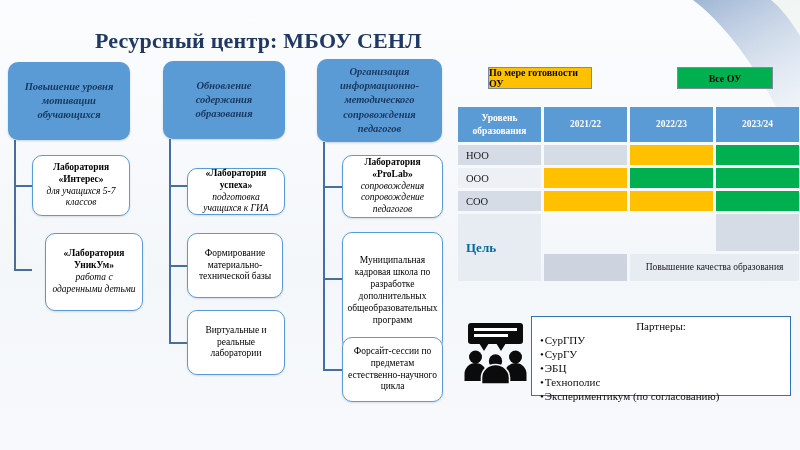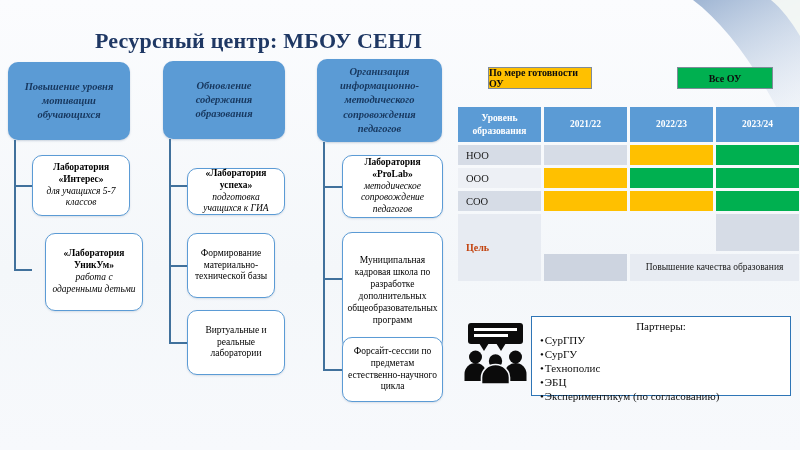--- a/index.html
+++ b/index.html
@@ -51,21 +51,21 @@
     display:flex;align-items:center;justify-content:center;text-align:center;padding:1px 4px;box-sizing:border-box;
   }
   .tlabel{
     font-size:10.5px;color:#1a1a1a;display:flex;align-items:center;
     padding-left:8px;box-sizing:border-box;
   }
   .tlabel.dark{background:#d6dce6;}
   .tlabel.light{background:#edf0f5;}
   .tcell{}
   .goal-label{
-    grid-column:1;grid-row:5/7;background:#e7ebf2;font-size:10px;font-weight:bold;color:#c2410c;
+    grid-column:1;grid-row:5/7;background:#e7ebf2;font-size:13px;font-weight:bold;color:#0369a1;
     display:flex;align-items:center;padding-left:8px;box-sizing:border-box;
   }
   .goal-text{
     font-size:9.5px;color:#1a1a1a;display:flex;align-items:center;justify-content:center;
     text-align:center;line-height:1.3;padding:1px 6px;box-sizing:border-box;
   }
   .goal-text-1{grid-column:2/4;grid-row:5;background:#fcfdfe;}
   .goal-empty-r{grid-column:4;grid-row:5;background:#d6dce6;}
   .goal-empty-l{grid-column:2;grid-row:6;background:#cdd4e0;}
   .goal-text-2{grid-column:3/5;grid-row:6;background:#e7ebf2;}
@@ -113,36 +113,36 @@
 <div class="abs parent-box" style="left:163px;top:61px;width:122px;height:78px;">Обновление содержания образования</div>
 <div class="abs vline" style="left:169px;top:139px;height:204px;"></div>
 <div class="abs hline" style="left:169px;top:185px;width:18px;"></div>
 <div class="abs hline" style="left:169px;top:265px;width:18px;"></div>
 <div class="abs hline" style="left:169px;top:342px;width:18px;"></div>
 
 <div class="abs child-box" style="left:187px;top:168px;width:98px;height:47px;">
   <span class="child-title bold">«Лаборатория успеха»</span>
   <span class="child-sub">подготовка учащихся к ГИА</span>
 </div>
-<div class="abs child-box" style="left:187px;top:233px;width:88px;height:65px;">
+<div class="abs child-box" style="left:187px;top:233px;width:96px;height:65px;">
   <span class="child-title">Формирование материально-технической базы</span>
 </div>
 <div class="abs child-box" style="left:187px;top:310px;width:98px;height:65px;">
   <span class="child-title">Виртуальные и реальные лаборатории</span>
 </div>
 
 <div class="abs parent-box" style="left:317px;top:59px;width:125px;height:83px;">Организация информационно-методического сопровождения педагогов</div>
 <div class="abs vline" style="left:323px;top:142px;height:228px;"></div>
 <div class="abs hline" style="left:323px;top:186px;width:19px;"></div>
 <div class="abs hline" style="left:323px;top:278px;width:19px;"></div>
 <div class="abs hline" style="left:323px;top:369px;width:19px;"></div>
 
 <div class="abs child-box" style="left:342px;top:155px;width:101px;height:63px;">
   <span class="child-title bold">Лаборатория «ProLab»</span>
-  <span class="child-sub">методическое сопровождение педагогов</span>
+  <span class="child-sub">сопровождения сопровождение педагогов</span>
 </div>
 <div class="abs child-box" style="left:342px;top:232px;width:101px;height:118px;">
   <span class="child-title">Муниципальная кадровая школа по разработке дополнительных общеобразовательных программ</span>
 </div>
 <div class="abs child-box" style="left:342px;top:337px;width:101px;height:65px;">
   <span class="child-title">Форсайт-сессии по предметам естественно-научного цикла</span>
 </div>
 
 <div class="abs legend-box" style="left: 488px; top: 67px; width: 104px; background: rgb(255, 192, 0);">По мере готовности ОУ</div>
 <div class="abs legend-box" style="left: 677px; top: 67px; width: 96px; background: rgb(0, 176, 80);">Все ОУ</div>
@@ -188,17 +188,17 @@
   </g>
   <rect x="12" y="7" width="43" height="3" fill="#ffffff"></rect>
   <rect x="12" y="13" width="34" height="3" fill="#ffffff"></rect>
 </svg>
 
 <div class="abs partners-box">
   <div class="partners-heading">Партнеры:</div>
   <div class="partners-list">
     <div>СурГПУ</div>
     <div>СурГУ</div>
+    <div>ЭБЦ</div>
     <div>Технополис</div>
-    <div>ЭБЦ</div>
     <div>Экспериментикум (по согласованию)</div>
   </div>
 </div>
 
 </body></html>

